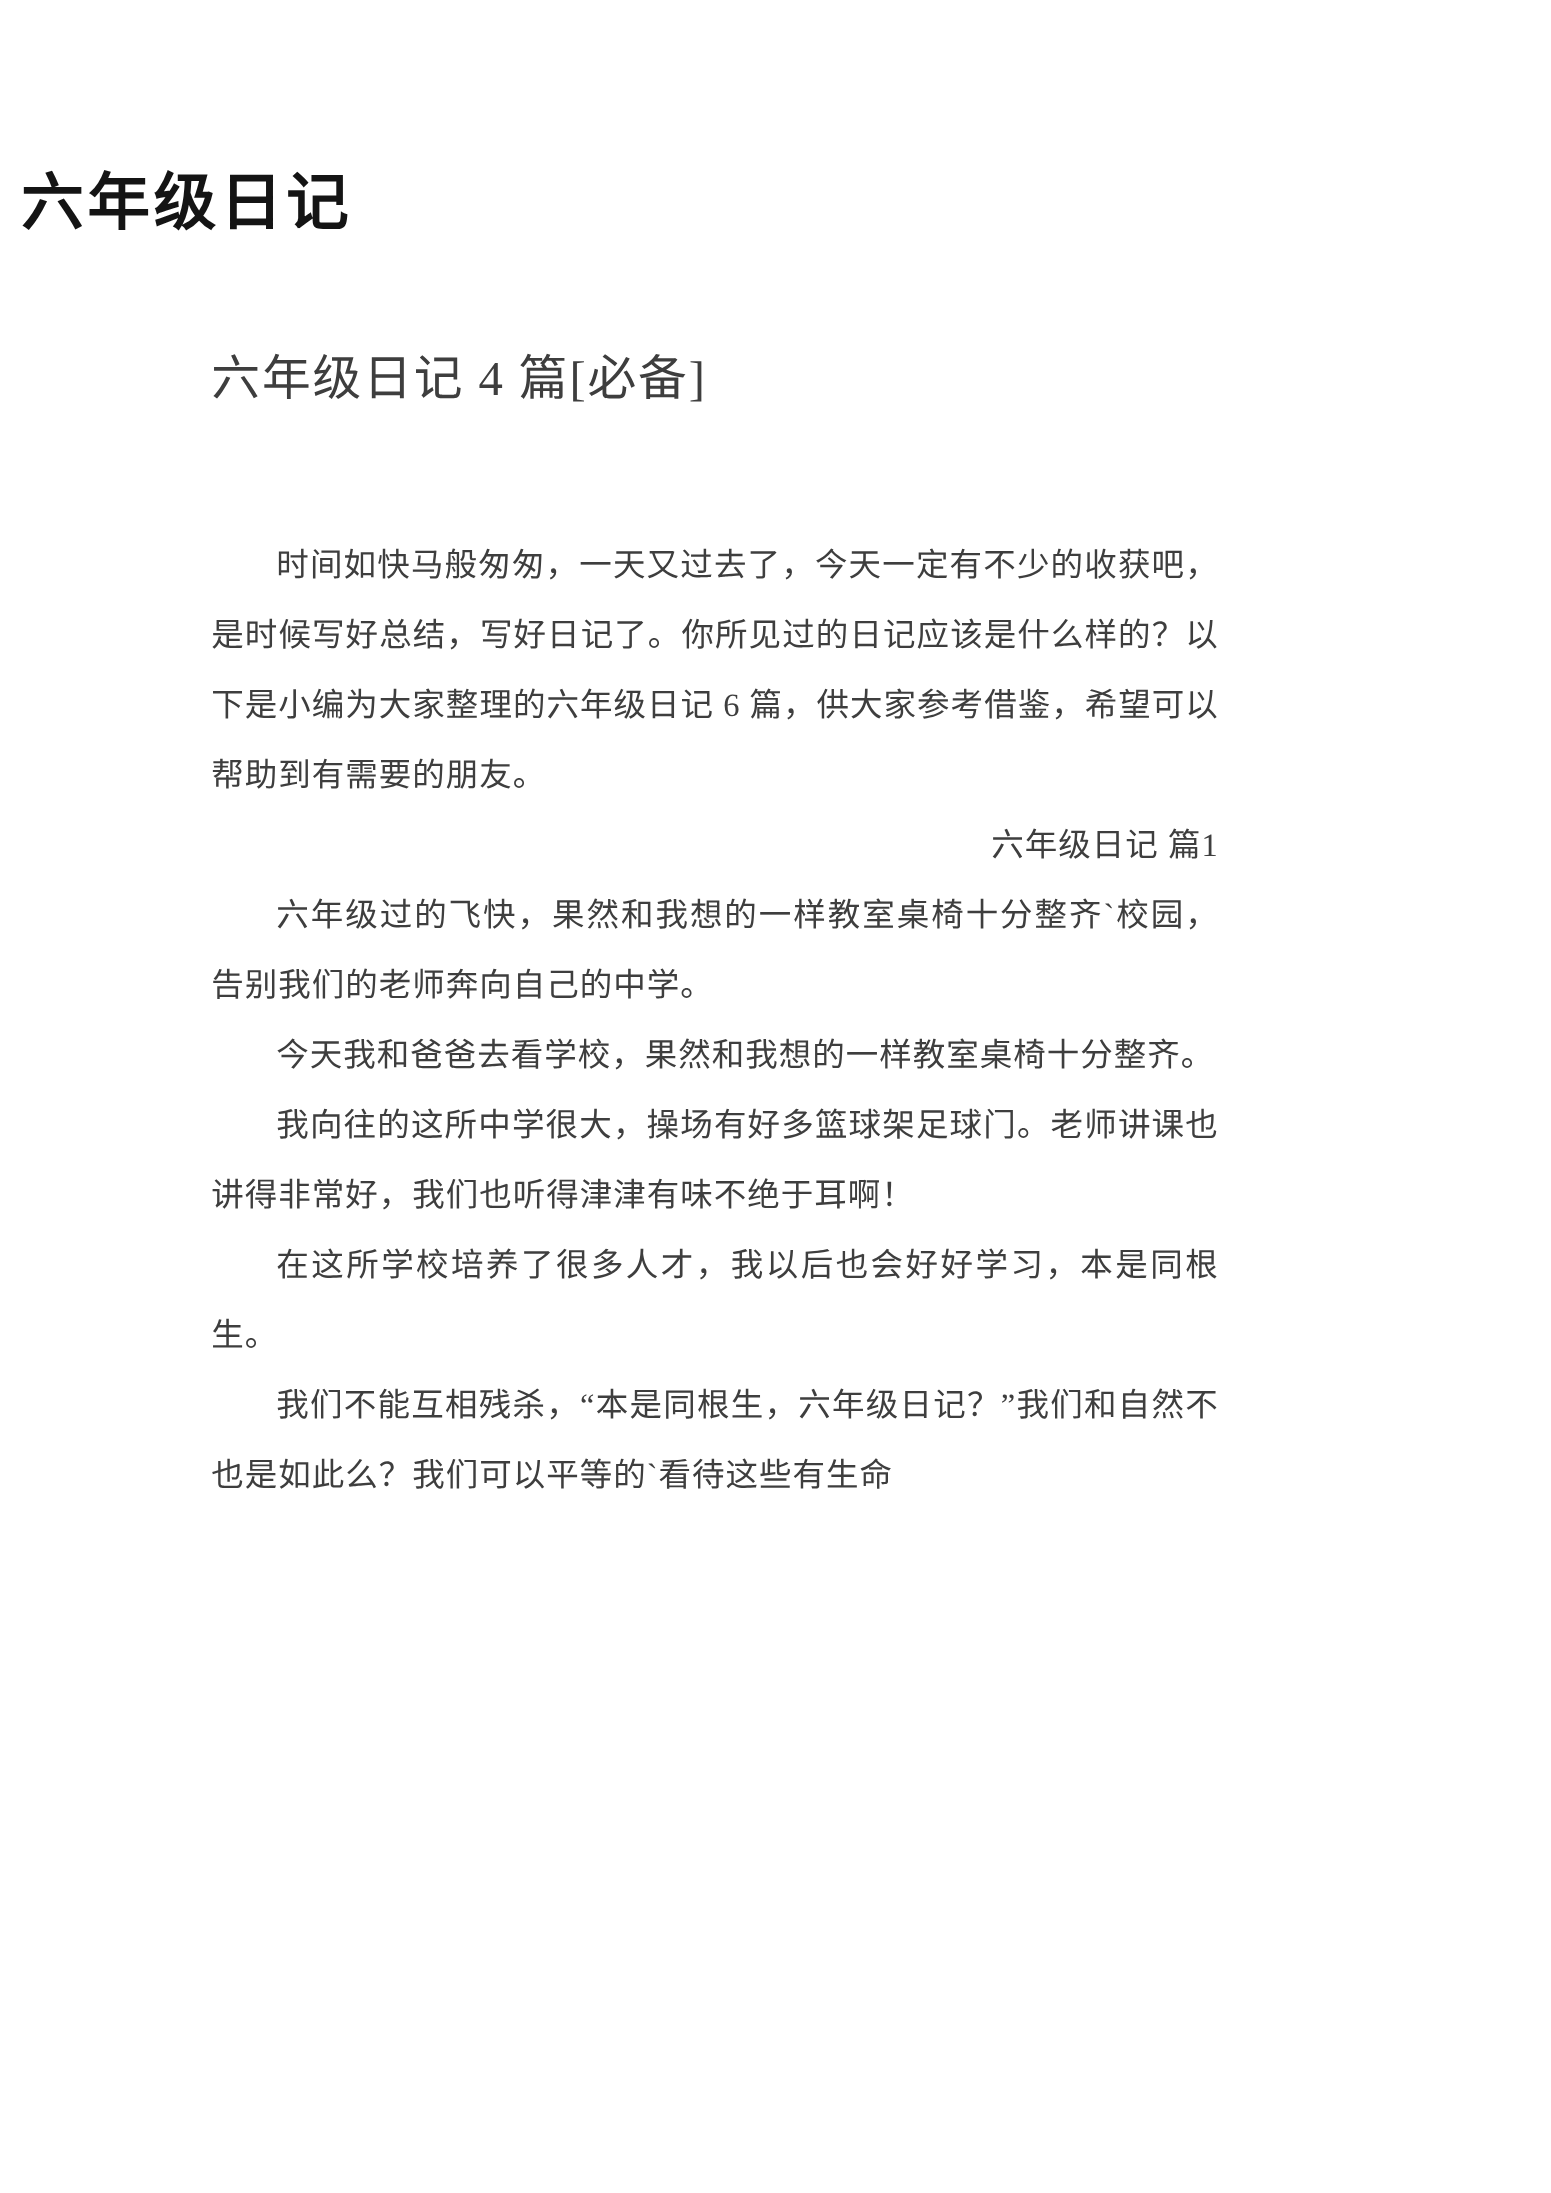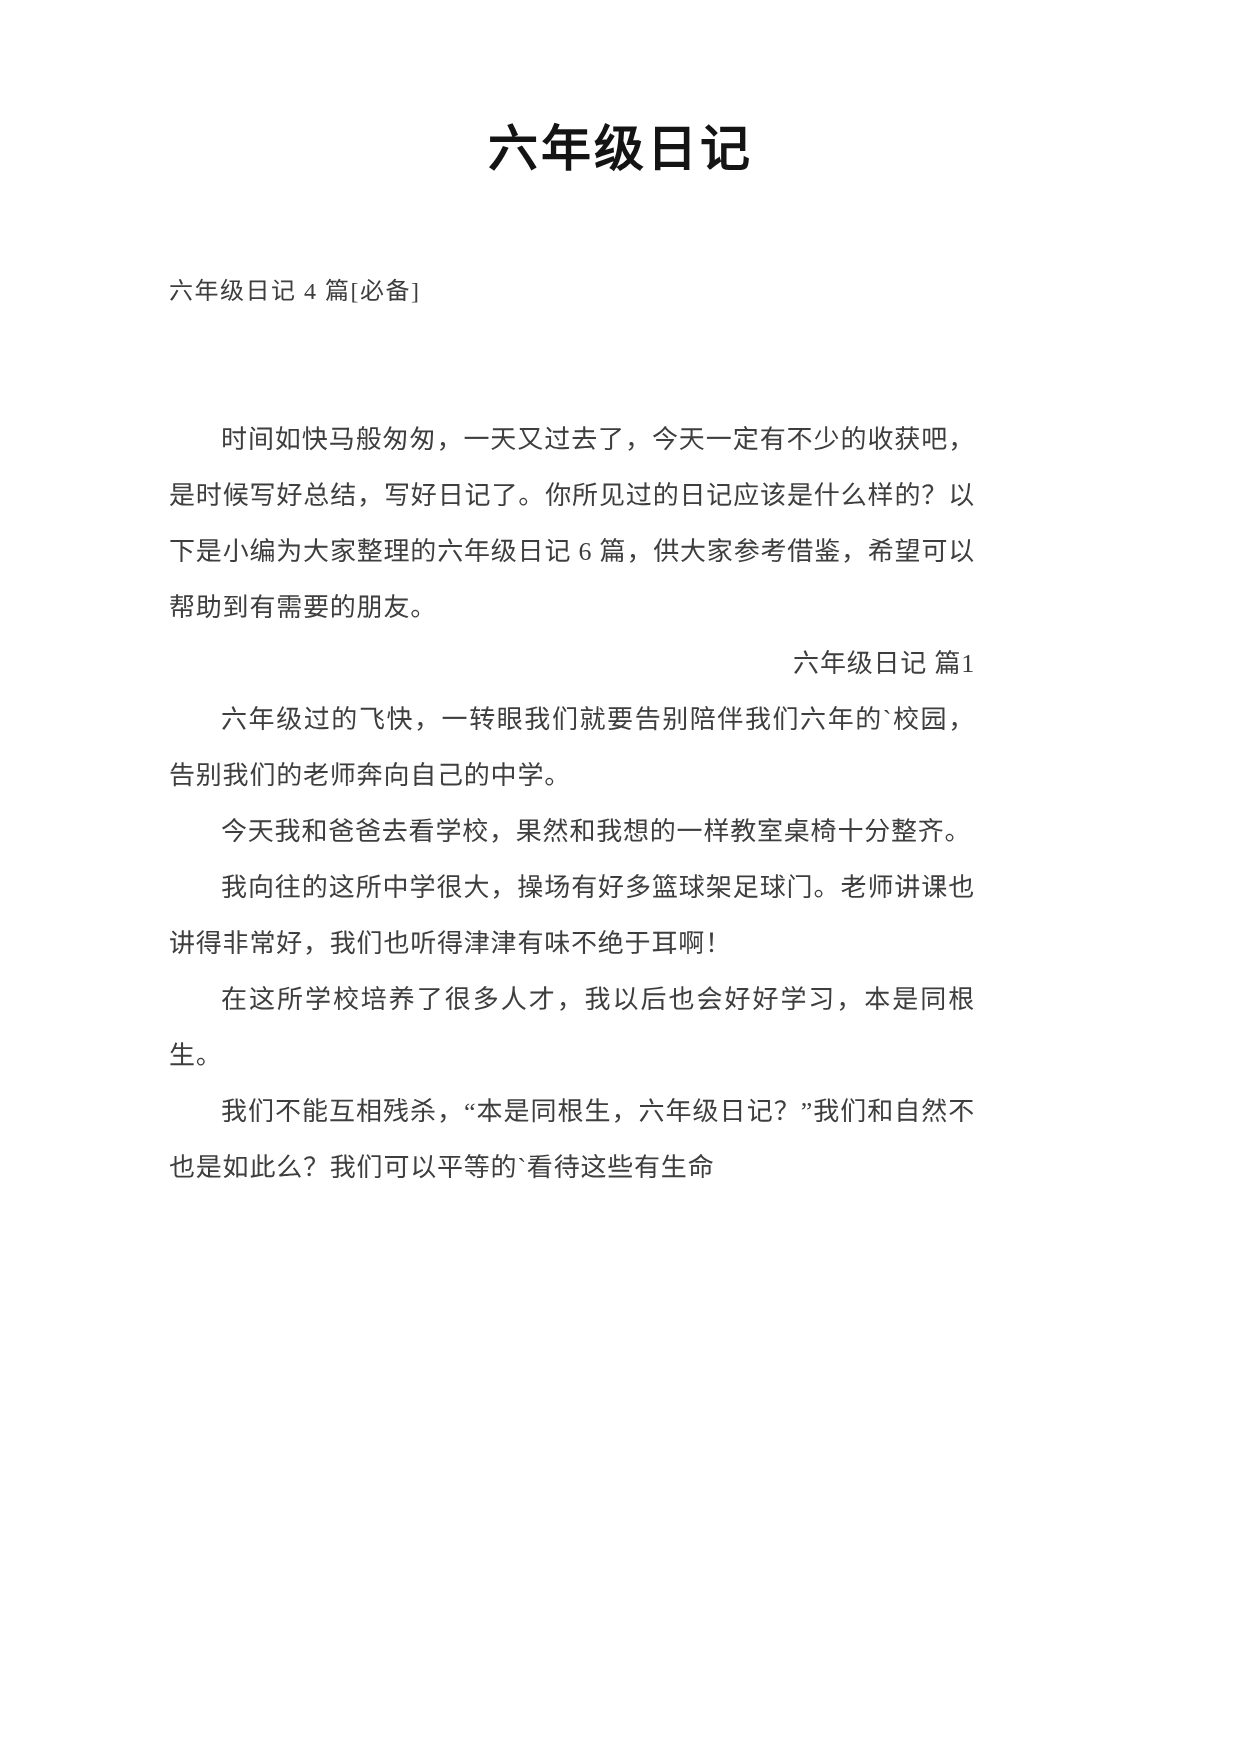--- a/index.html
+++ b/index.html
@@ -10,32 +10,32 @@
   .page {
     position: relative;
     width: 1241px;
     height: 1754px;
     margin: 0 auto;
     background: #ffffff;
     overflow: hidden;
     font-family: "Liberation Serif", "DejaVu Serif", serif;
   }
   .doc-title {
-    margin: 4px;
+    margin: 17px;
     padding-top: 112px;
-    text-align: center;
+    text-align: left;
     font-size: 50px;
     line-height: 66px;
     font-weight: bold;
     color: #141414;
     letter-spacing: 3px;
   }
   .doc-subtitle {
     margin: 88px 266px 0 169px;
-    font-size: 24px;
+    font-size: 39px;
     line-height: 42px;
     font-weight: normal;
     color: #3e3e3e;
     letter-spacing: 1.5px;
   }
   .doc-content {
     margin: 100px 266px 0 169px;
     width: 806px;
     color: #3e3e3e;
   }
@@ -58,19 +58,19 @@
 </style>
 </head>
 <body>
 
 <div class="page">
   <h1 class="doc-title">六年级日记</h1>
   <p class="doc-subtitle">六年级日记 4 篇[必备]</p>
   <div class="doc-content" id="doc-blocks">
       <p class="block para">时间如快马般匆匆，一天又过去了，今天一定有不少的收获吧，是时候写好总结，写好日记了。你所见过的日记应该是什么样的？以下是小编为大家整理的六年级日记 6 篇，供大家参考借鉴，希望可以帮助到有需要的朋友。</p>
       <p class="block heading">六年级日记 篇1</p>
-      <p class="block para">六年级过的飞快，一转眼我们就要告别陪伴我们六年的`校园，告别我们的老师奔向自己的中学。</p>
+      <p class="block para">六年级过的飞快，果然和我想的一样教室桌椅十分整齐`校园，告别我们的老师奔向自己的中学。</p>
       <p class="block para">今天我和爸爸去看学校，果然和我想的一样教室桌椅十分整齐。</p>
       <p class="block para">我向往的这所中学很大，操场有好多篮球架足球门。老师讲课也讲得非常好，我们也听得津津有味不绝于耳啊！</p>
       <p class="block para">在这所学校培养了很多人才，我以后也会好好学习，本是同根生。</p>
       <p class="block para">我们不能互相残杀，“本是同根生，六年级日记？”我们和自然不也是如此么？我们可以平等的`看待这些有生命</p>
     </div>
 </div>
 
 </body></html>

